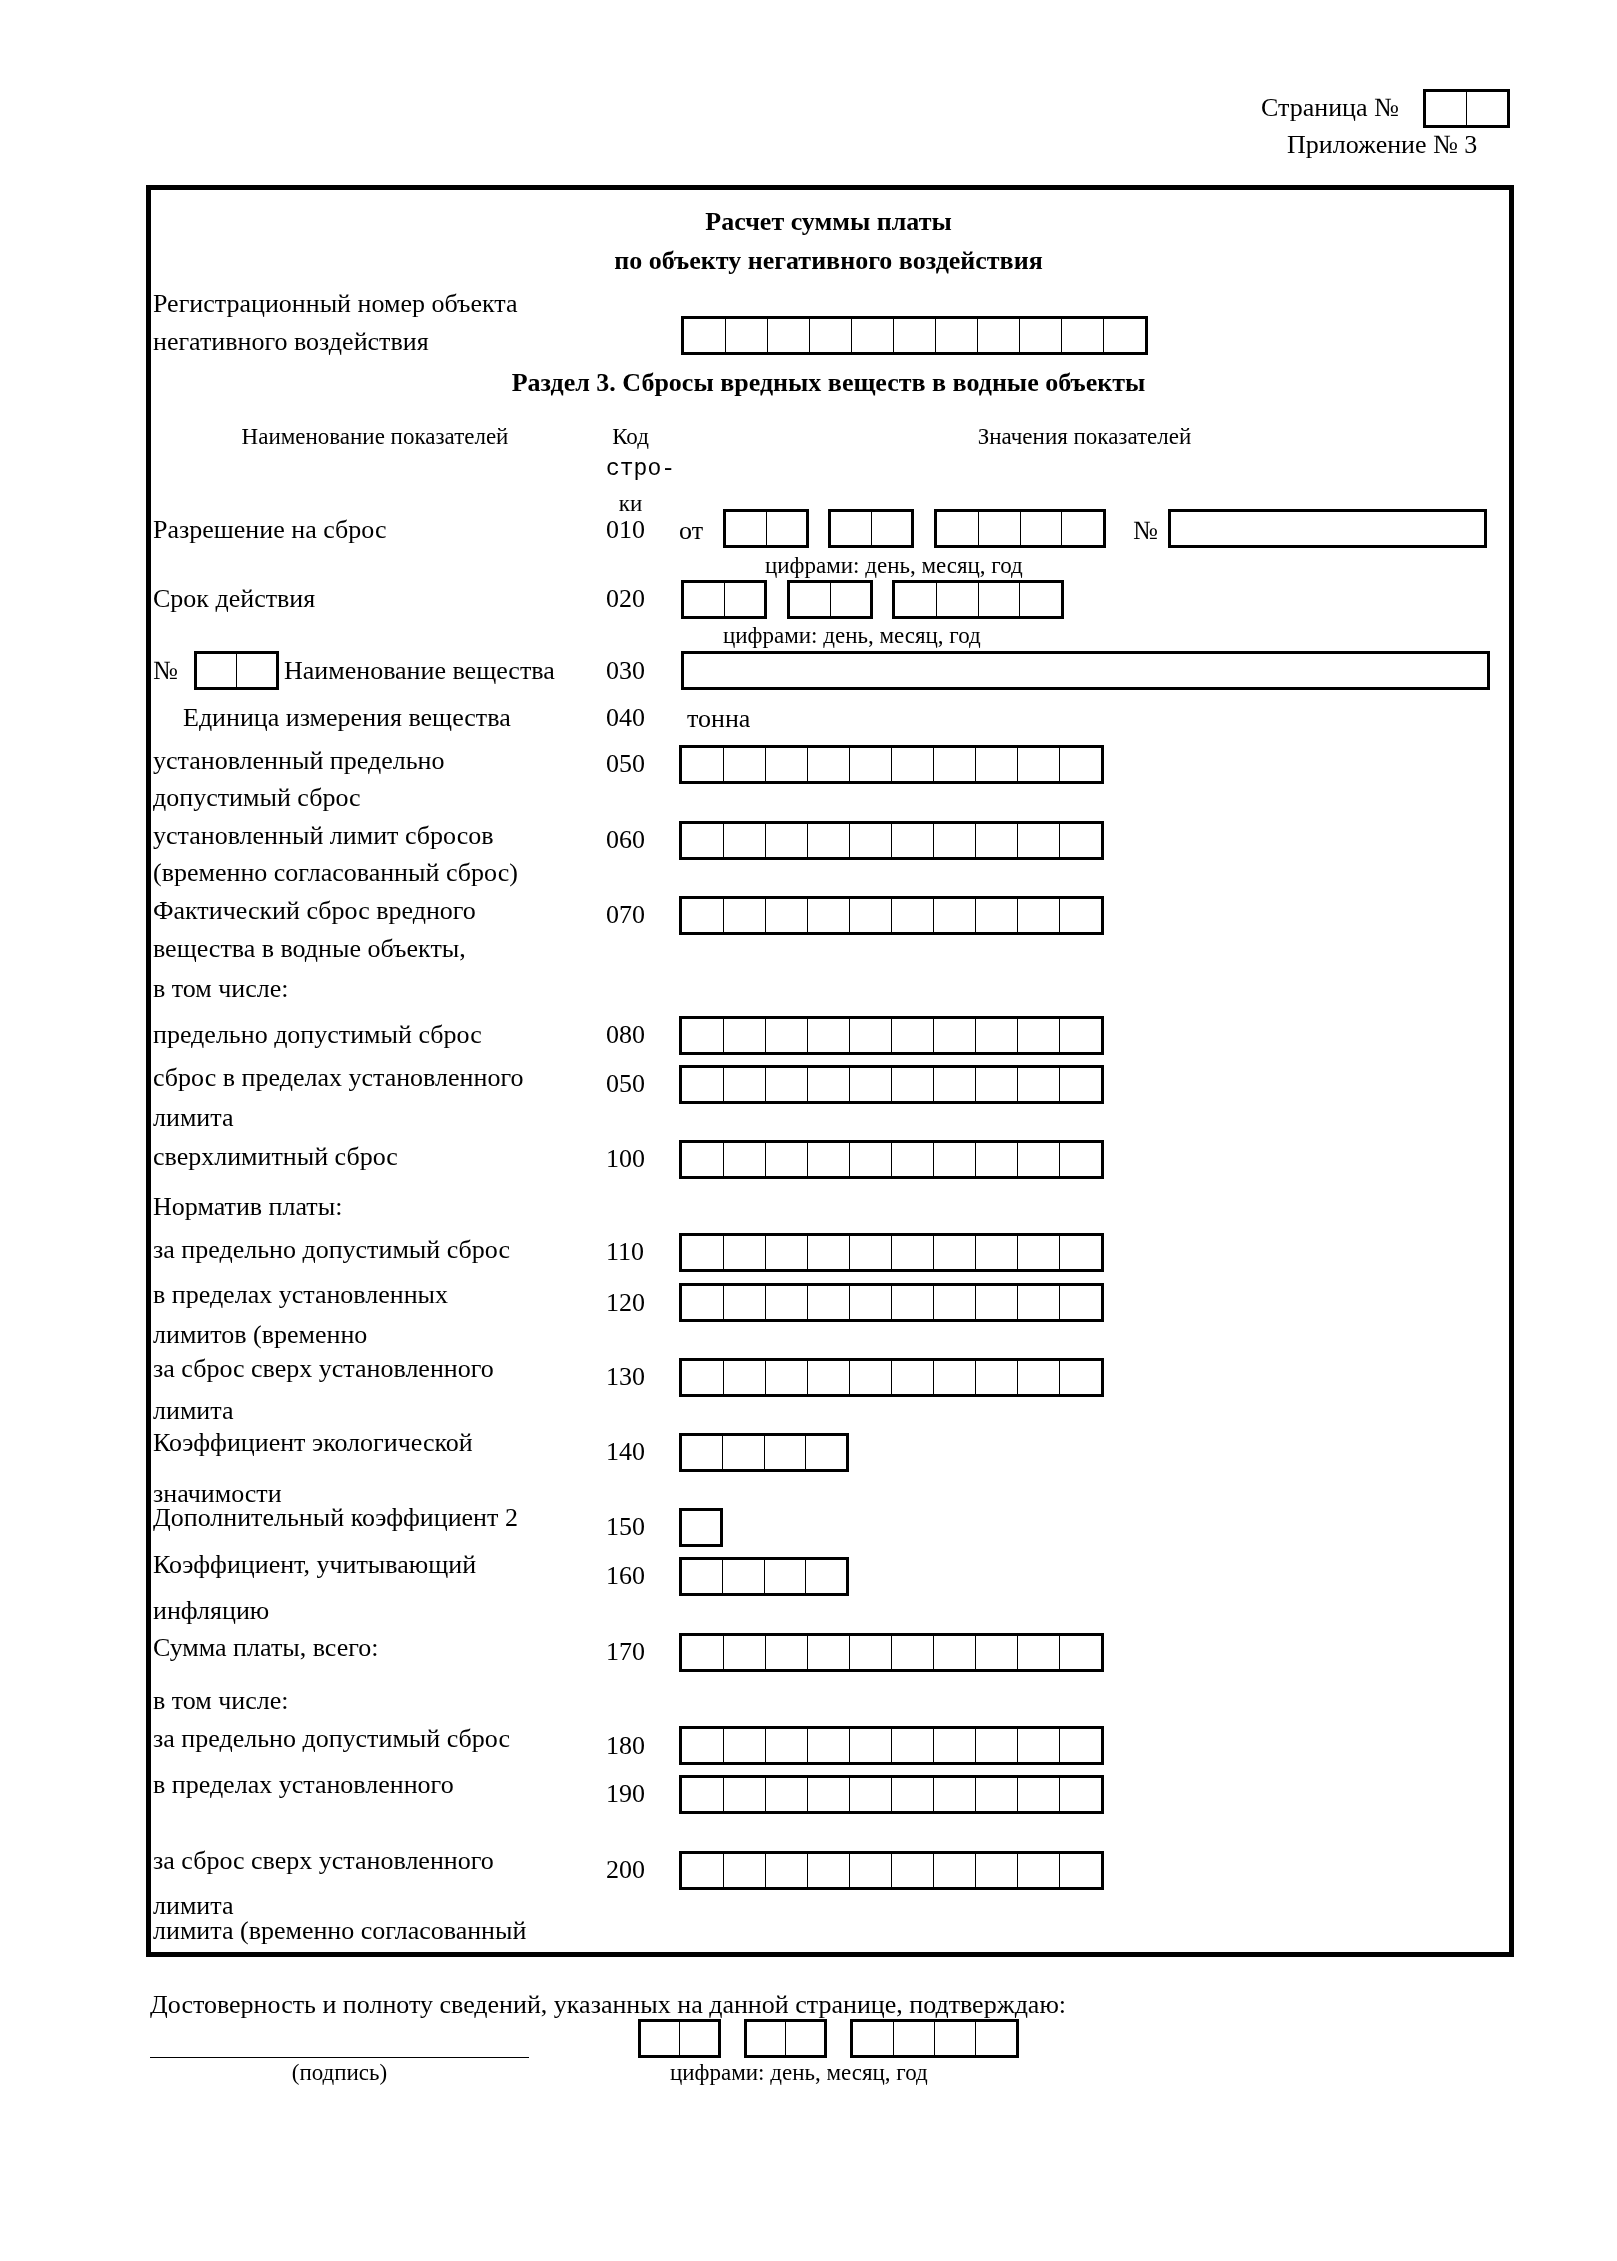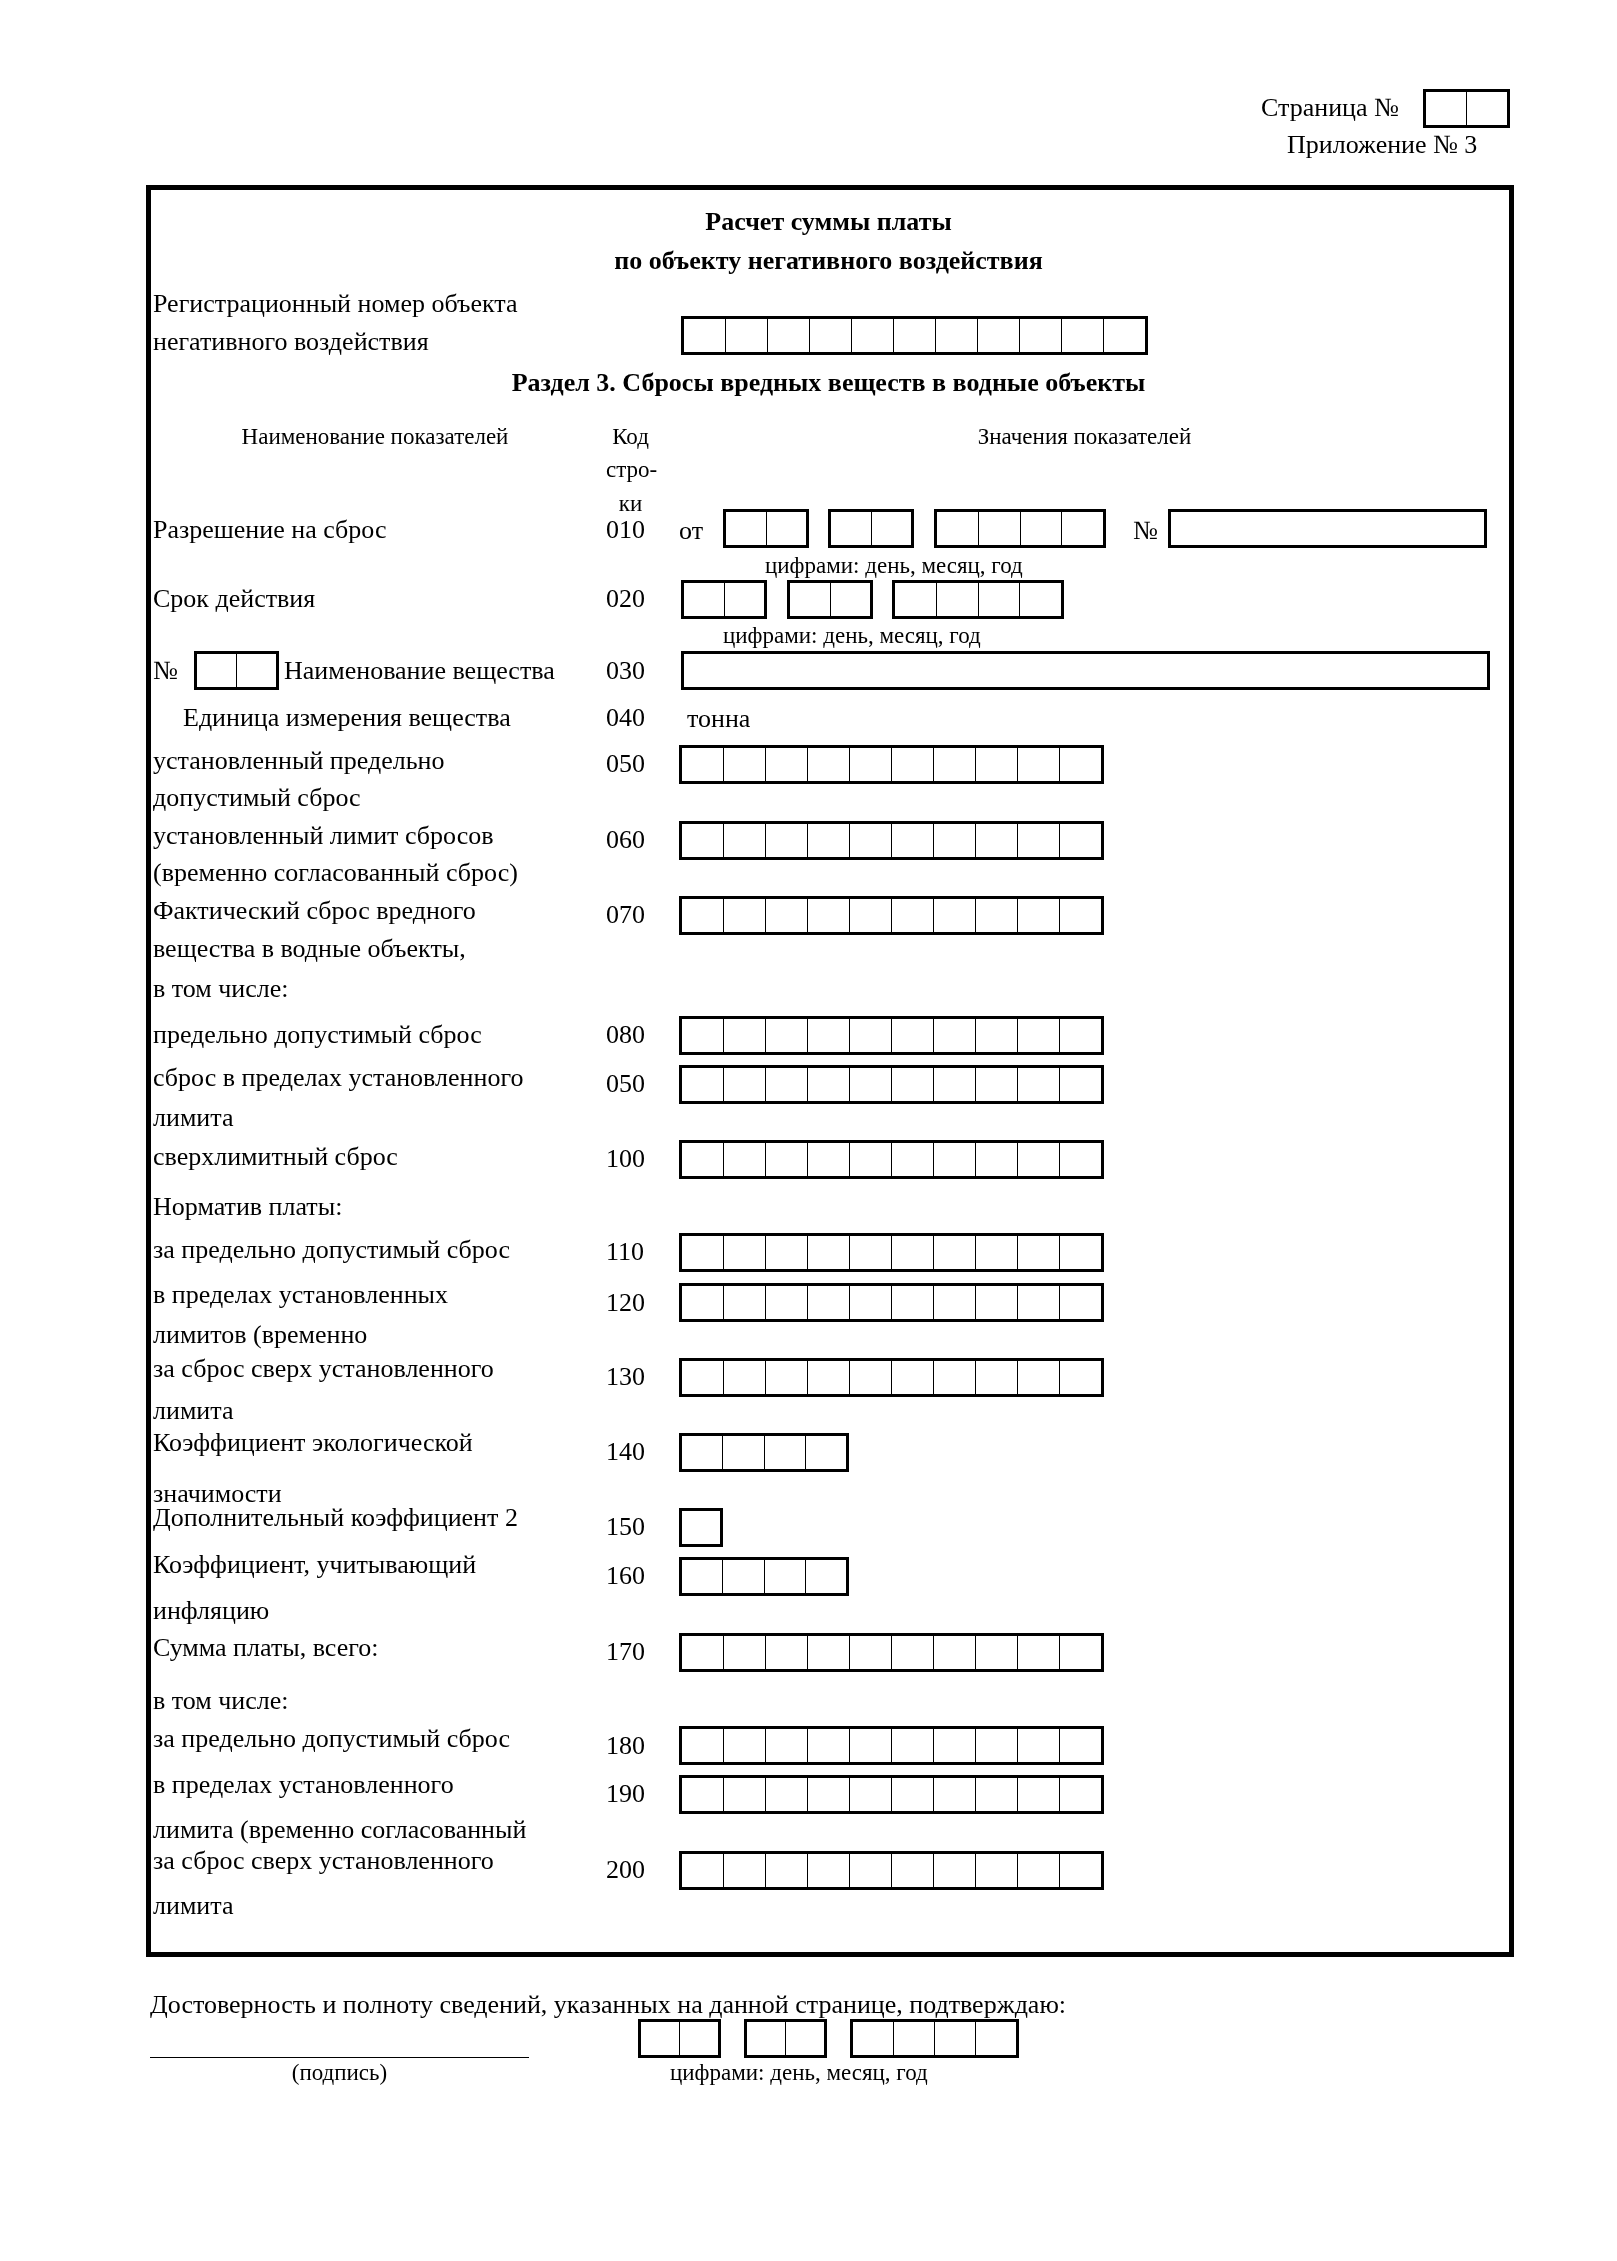--- a/index.html
+++ b/index.html
@@ -45,21 +45,21 @@
   <div class="cell"></div>
   <div class="cell"></div>
   <div class="cell"></div>
   <div class="cell"></div>
 </div>
 
 <div class="abs t40 bold" style="left:0; width:1657px; text-align:center; top:370px;">Раздел 3. Сбросы вредных веществ в водные объекты</div>
 
 <div class="abs t36" style="left:218px; width:314px; text-align:center; top:425px;">Наименование показателей</div>
 <div class="abs t36" style="left:606px; width:49px; text-align:center; top:425px;">Код</div>
-<div class="abs t36" style="left:606px; width:49px; text-align:center; top:458px;">стро-</div>
+<div class="abs t36" style="left:606px; width:49px; text-align:center; top:458px;font-family:Liberation Mono, monospace;">стро-</div>
 <div class="abs t36" style="left:606px; width:49px; text-align:center; top:492px;">ки</div>
 <div class="abs t36" style="left:924px; width:321px; text-align:center; top:425px;">Значения показателей</div>
 
 <div class="abs t40" style="left:153px; top:517px;">Разрешение на сброс</div>
 <div class="abs t40" style="left:606px; top:517px;">010</div>
 <div class="abs t40" style="left:679px; top:518px;">от</div>
 <div class="cells" style="left:723px; top:509px; width:86px;">
   <div class="cell"></div>
     <div class="cell"></div>
 </div>
@@ -286,21 +286,21 @@
       <div class="cell"></div>
       <div class="cell"></div>
       <div class="cell"></div>
       <div class="cell"></div>
       <div class="cell"></div>
       <div class="cell"></div>
       <div class="cell"></div>
       <div class="cell"></div>
     </div>
     <div class="abs t40" style="left:153px; top:1772px;">в пределах установленного</div>
-    <div class="abs t40" style="left:153px; top:1817px;text-align:right;">лимита (временно согласованный</div>
+    <div class="abs t40" style="left:153px; top:1918px;text-align:right;">лимита (временно согласованный</div>
     <div class="abs t40" style="left:606px; top:1781px;">190</div>
     <div class="cells" style="left:679px; top:1775px; width:425px;">
       <div class="cell"></div>
       <div class="cell"></div>
       <div class="cell"></div>
       <div class="cell"></div>
       <div class="cell"></div>
       <div class="cell"></div>
       <div class="cell"></div>
       <div class="cell"></div>

